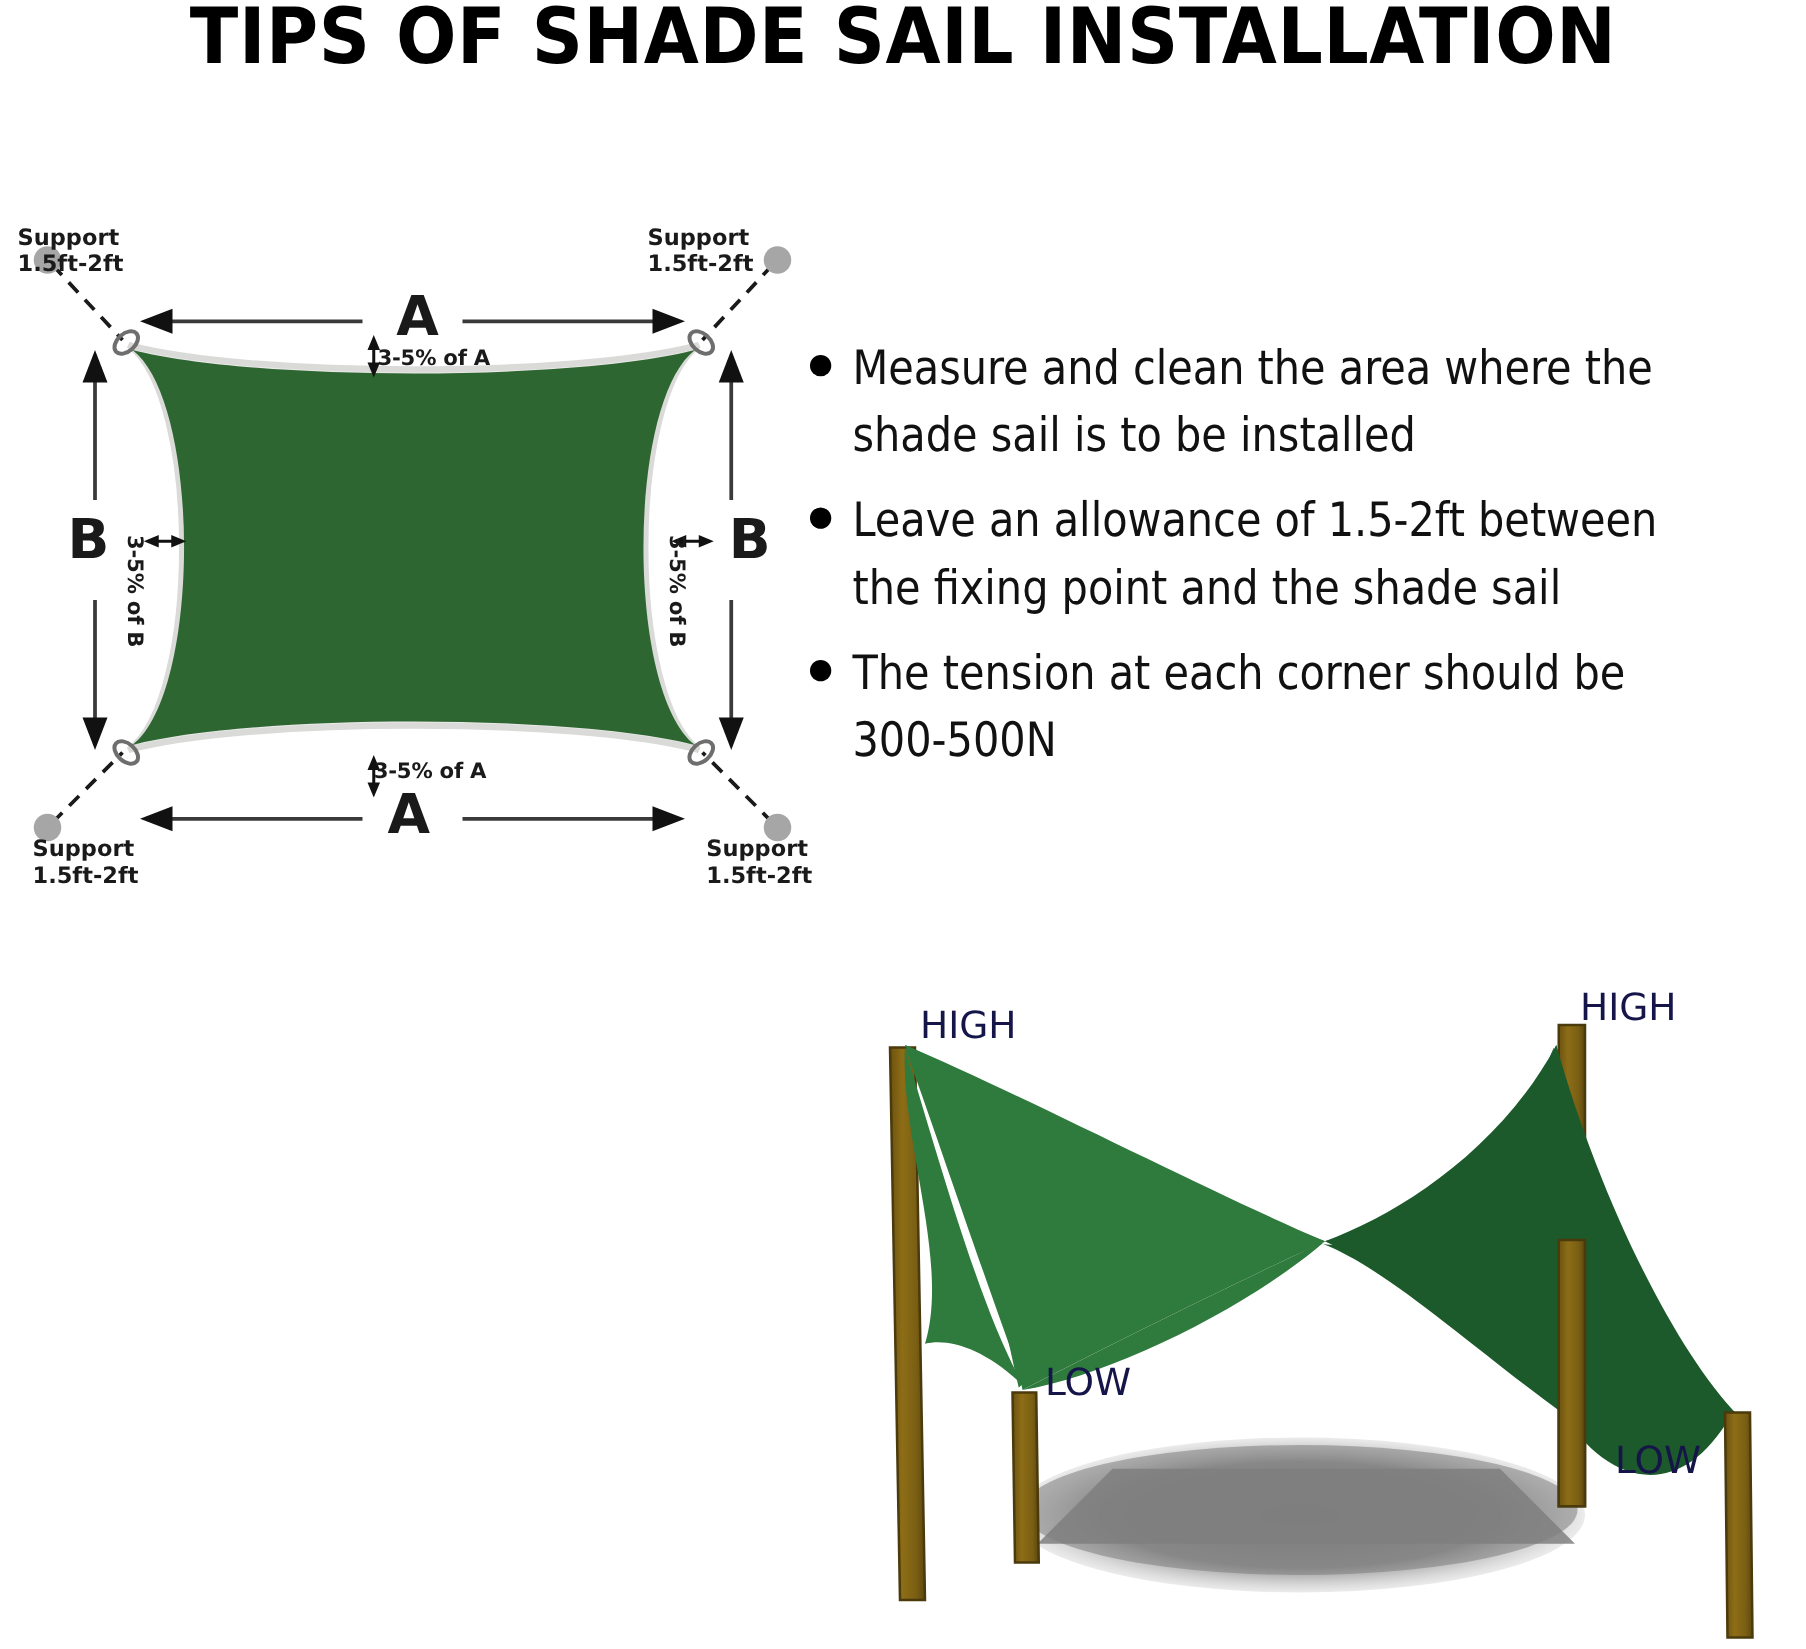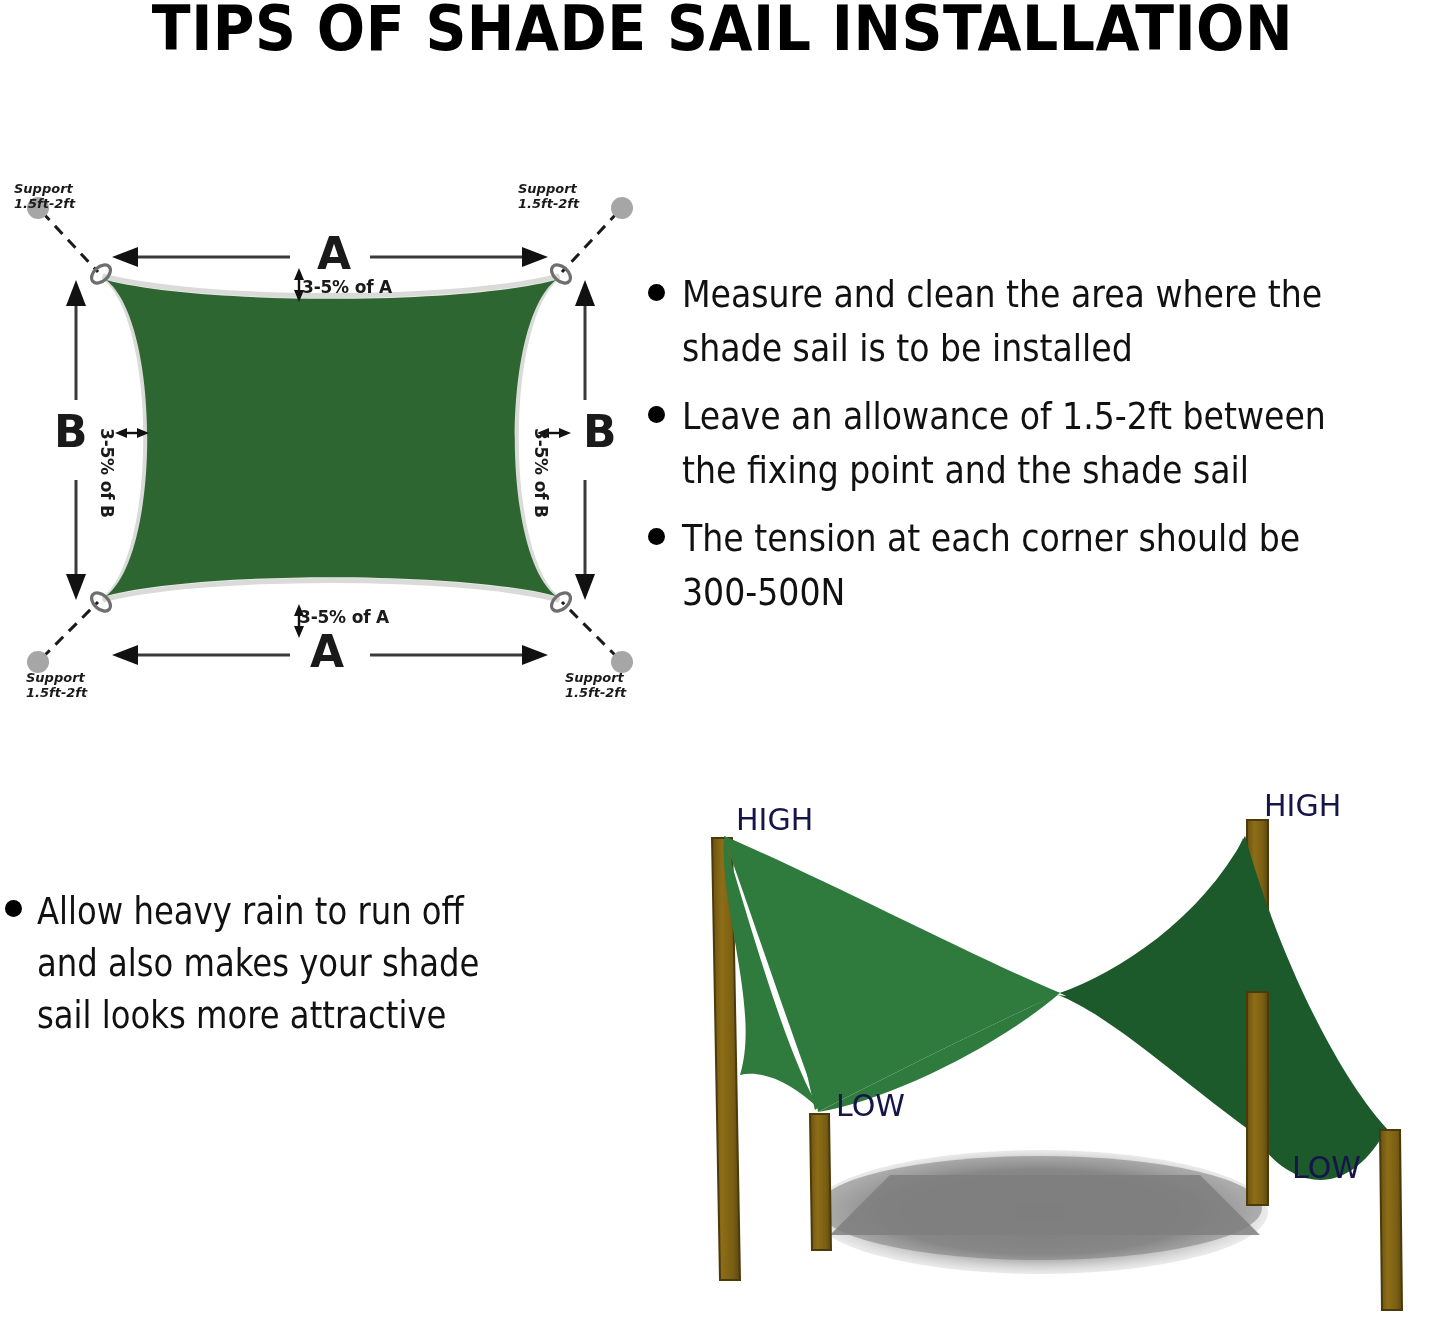--- a/index.html
+++ b/index.html
@@ -24,21 +24,21 @@
     white-space:nowrap;
   }
   #rect-svg{position:absolute;left:0;top:150px;width:660px;height:600px;}
 
   .lbl{
     position:absolute;
     color:#1a1a1a;
     font-family:"DejaVu Sans","Liberation Sans",sans-serif;
     white-space:nowrap;
   }
-  .support-lbl{font-size:13px;font-weight:600;line-height:1.16;font-style:italic;}
+  .support-lbl{font-size:18px;font-weight:600;line-height:1.16;}
   .dim-big{font-size:44px;font-weight:bold;font-family:"DejaVu Sans","Liberation Sans",sans-serif;}
   .pct{font-size:17px;font-weight:bold;letter-spacing:-0.2px;}
   .pct-rot{transform-origin:0 0;}
 
   
   .bullets{position:absolute;}
   .bullet-row{display:flex;align-items:flex-start;}
   .bullet-dot{
     flex:0 0 auto;
     width:17px;height:17px;border-radius:50%;
@@ -195,26 +195,20 @@
 the fixing point and the shade sail</span>
   </div>
   <div class="bullet-row">
     <span class="bullet-dot"></span>
     <span class="bullet-text">The tension at each corner should be
 300-500N</span>
   </div>
 </div>
 
 <div class="bullets" id="left-bullets">
-  <div class="bullet-row">
-    <span class="bullet-dot"></span>
-    <span class="bullet-text">Allow heavy rain to run off
-and also makes your shade
-sail looks more attractive</span>
-  </div>
 </div>
 
 <svg id="hypar" viewBox="0 0 805 539">
   <defs>
     <linearGradient id="postGrad" x1="0" y1="0" x2="1" y2="0">
       <stop offset="0%" stop-color="#6b5210"></stop>
       <stop offset="35%" stop-color="#8d6d16"></stop>
       <stop offset="75%" stop-color="#7a5f13"></stop>
       <stop offset="100%" stop-color="#5d4710"></stop>
     </linearGradient>

